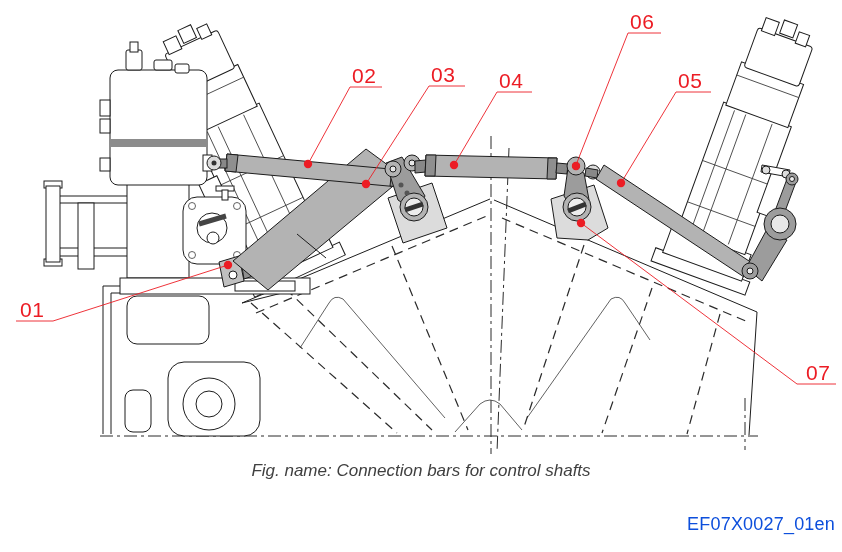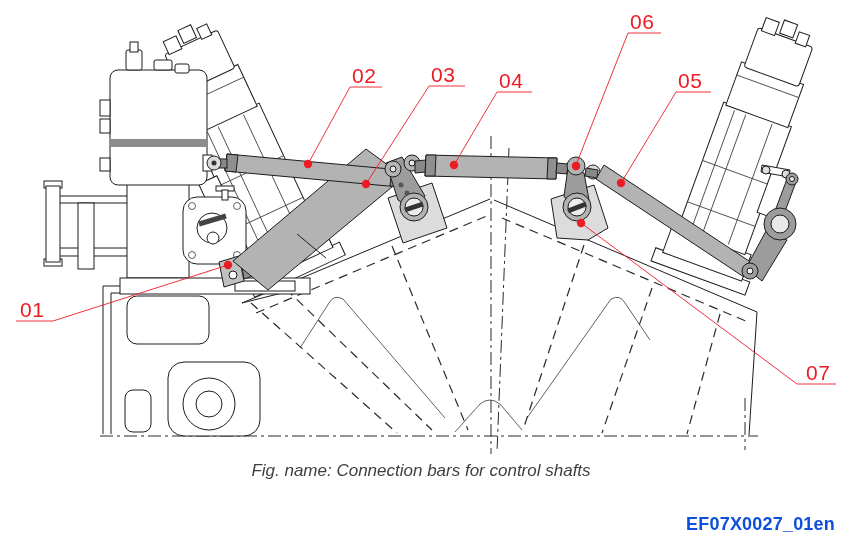--- a/index.html
+++ b/index.html
@@ -22,21 +22,21 @@
   
   .callout-label{font-size:21px;fill:#ec1c24;letter-spacing:0.5px;}
   .leader{stroke:#ec1c24;stroke-width:0.9;fill:none;}
   .dot{fill:#ec1c24;stroke:none;}
   
   .caption{
     position:absolute;left:0;top:461px;width:842px;text-align:center;
     font-style:italic;font-size:17px;color:#404040;
   }
   .docid{
-    position:absolute;right:7px;top:514px;font-size:18px;font-weight:700;
+    position:absolute;right:7px;top:514px;font-size:18px;font-weight:400;
     color:#0d4fdc;letter-spacing:0.2px;
   }
 </style>
 </head>
 <body>
 
 <div class="stage">
 
 <svg width="842" height="552" viewBox="0 0 842 552">
 

